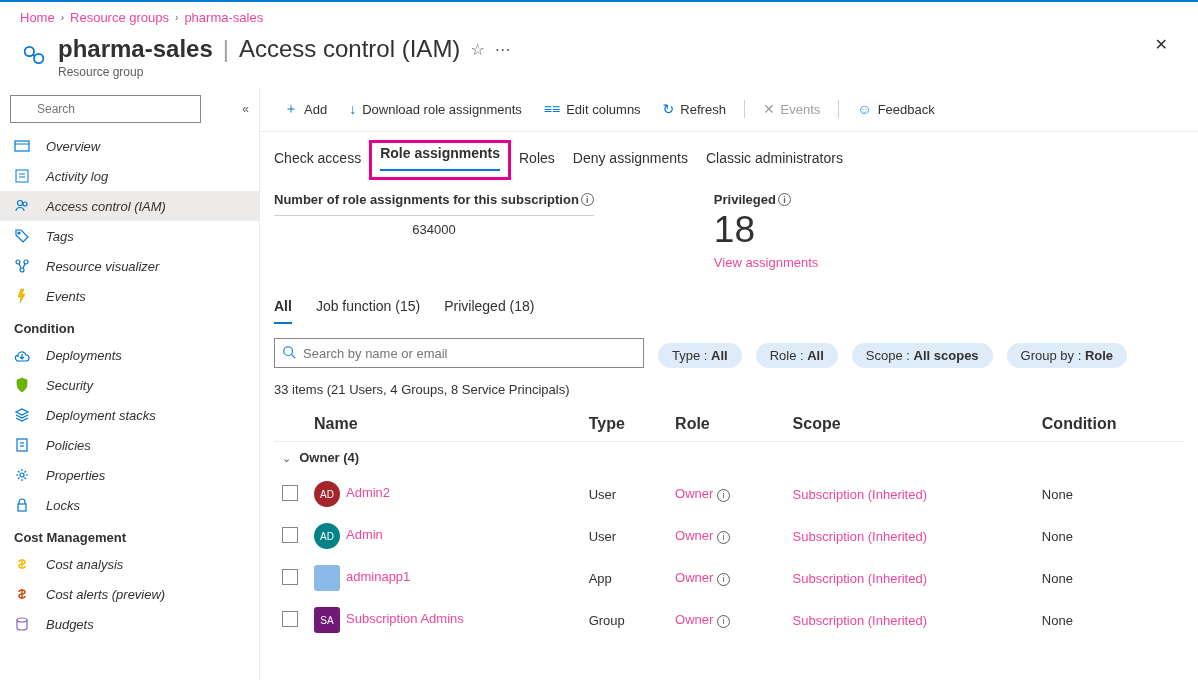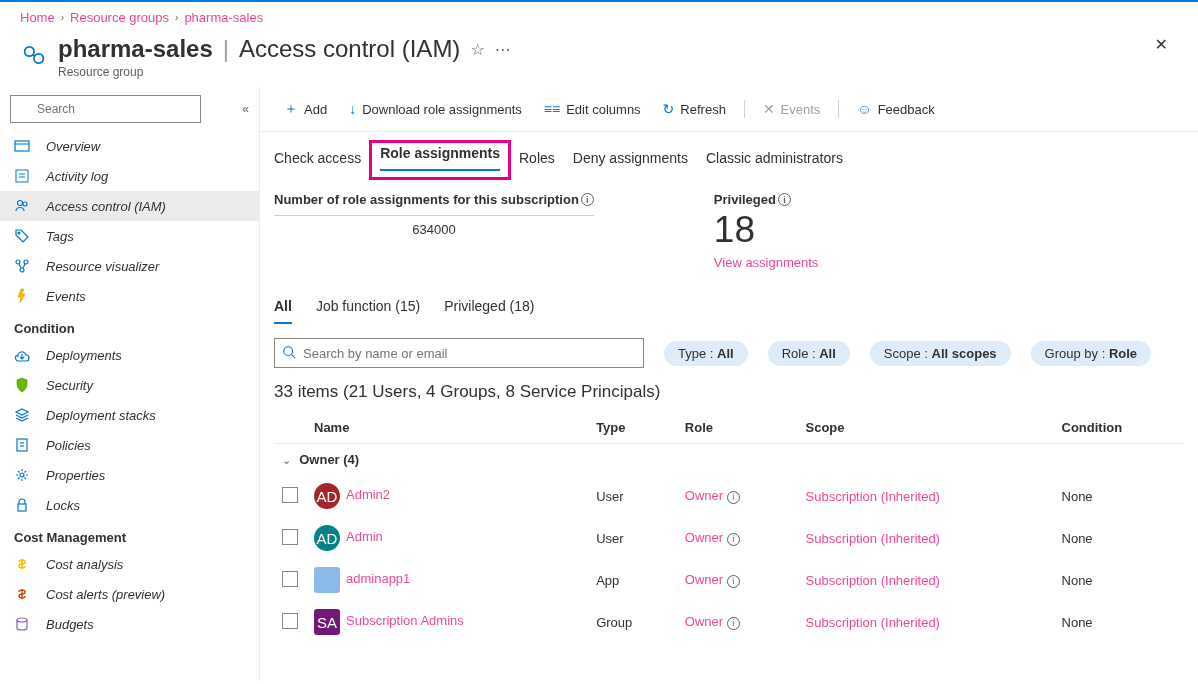--- a/index.html
+++ b/index.html
@@ -51,36 +51,36 @@
 .stats-box { }
 .stats-label { font-weight: 600; font-size: 13px; display: flex; align-items: center; gap: 2px; }
 .info-icon { width: 13px; height: 13px; border: 1px solid #605e5c; border-radius: 50%; font-size: 9px; display: inline-flex; align-items: center; justify-content: center; color: #605e5c; }
 .stats-nums { display: flex; justify-content: center; border-top: 1px solid #d2d0ce; margin-top: 8px; padding-top: 6px; min-width: 300px; font-size: 13px; }
 .priv-num { font-size: 37px; font-weight: 400; margin: 2px 0 4px; }
 
 .subtabs { display: flex; gap: 24px; margin-bottom: 14px; }
 .subtab { padding: 4px 0 8px; cursor: pointer; font-size: 14px; }
 .subtab.active { font-weight: 600; border-bottom: 2px solid #0078d4; }
 
-.filter-row { display: flex; align-items: center; gap: 20px; margin-bottom: 14px; flex-wrap: wrap; }
+.filter-row { display: flex; align-items: flex-end; gap: 14px; margin-bottom: 14px; flex-wrap: wrap; }
 .search-box { position: relative; width: 370px; }
 .search-box input { width: 100%; height: 30px; border: 1px solid #8a8886; padding: 0 8px 0 28px; font-size: 13px; }
 .search-box .sicon { position: absolute; left: 8px; top: 7px; color: #0078d4; }
 .pill { background: #deecf9; border-radius: 14px; padding: 5px 14px; font-size: 13px; cursor: pointer; white-space: nowrap; }
 .pill b { font-weight: 600; }
 
-.summary-line { font-size: 17px; margin-bottom: 10px; }
+.summary-line { font-size: 13px; margin-bottom: 10px; }
 
 .tbl { width: 100%; border-collapse: collapse; }
-.tbl th { text-align: left; font-weight: 600; padding: 8px 8px; font-size: 13px; border-bottom: 1px solid #edebe9; }
+.tbl th { text-align: left; font-weight: 600; padding: 8px 8px; font-size: 16px; border-bottom: 1px solid #edebe9; }
 .tbl td { padding: 8px 8px; font-size: 13px; vertical-align: middle; }
 .group-row td { padding: 8px 8px; }
 .group-chev { display: inline-block; transform: rotate(0); margin-right: 8px; color: #605e5c; font-size: 11px; }
 .chk { width: 16px; height: 16px; border: 1px solid #8a8886; display: inline-block; cursor: pointer; }
-.avatar { width: 26px; height: 26px; border-radius: 50%; display: inline-flex; align-items: center; justify-content: center; color: #fff; font-size: 15px; margin-right: 6px; vertical-align: middle; }
+.avatar { width: 26px; height: 26px; border-radius: 50%; display: inline-flex; align-items: center; justify-content: center; color: #fff; font-size: 10px; margin-right: 6px; vertical-align: middle; }
 .avatar.sq { border-radius: 3px; }
 .scope-inh { color: #ec4899; }
 
 svg { display: block; }
 </style>
 </head>
 <body>
 
 <div class="breadcrumb">
   <a>Home</a>

